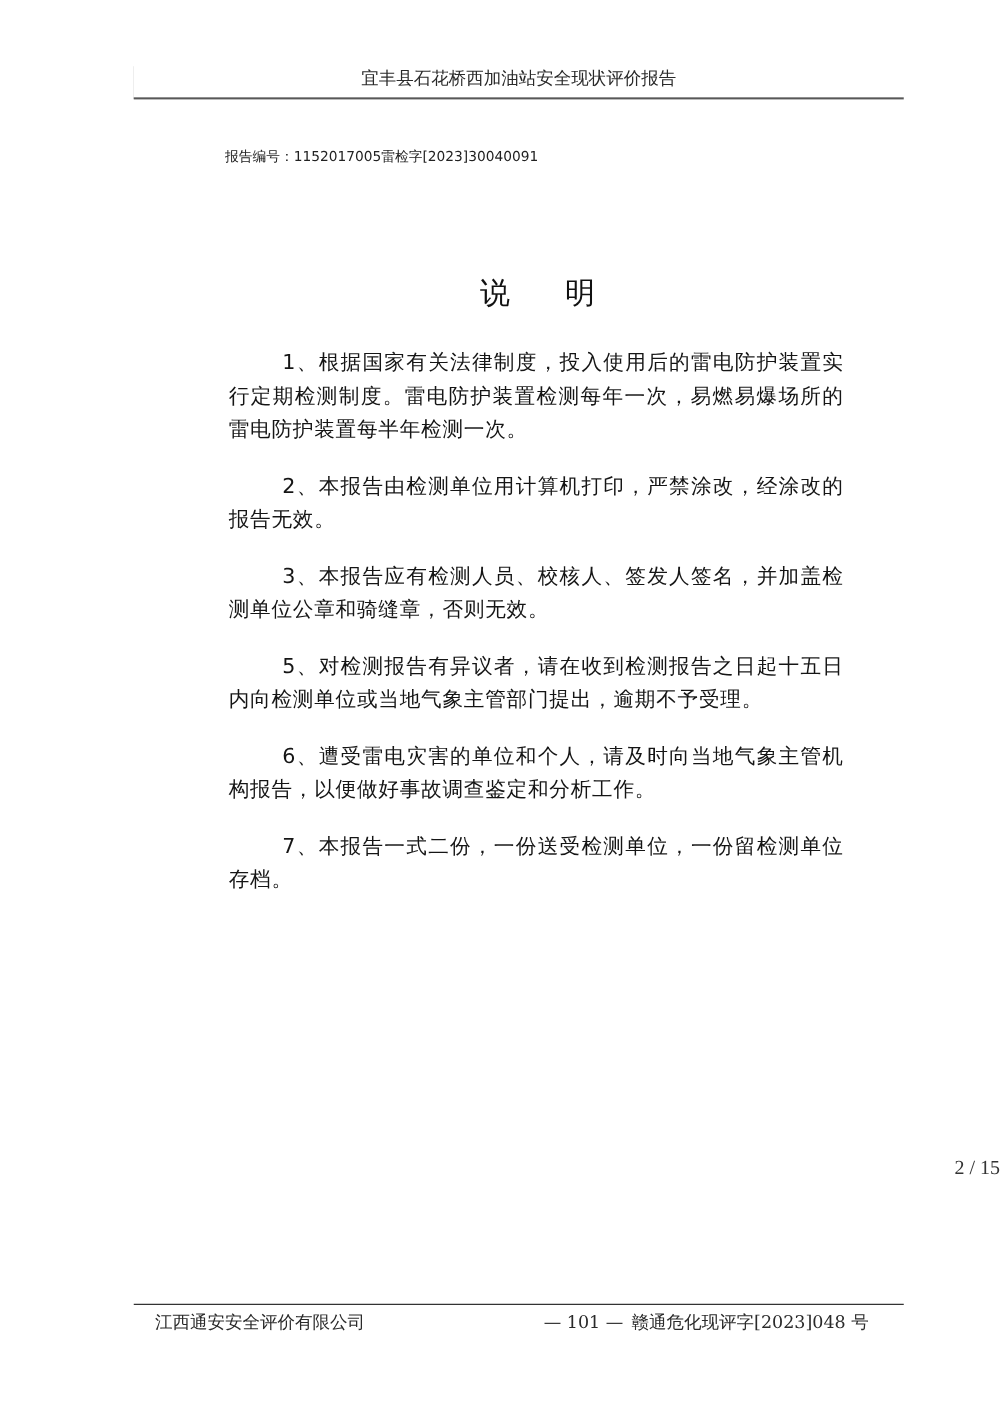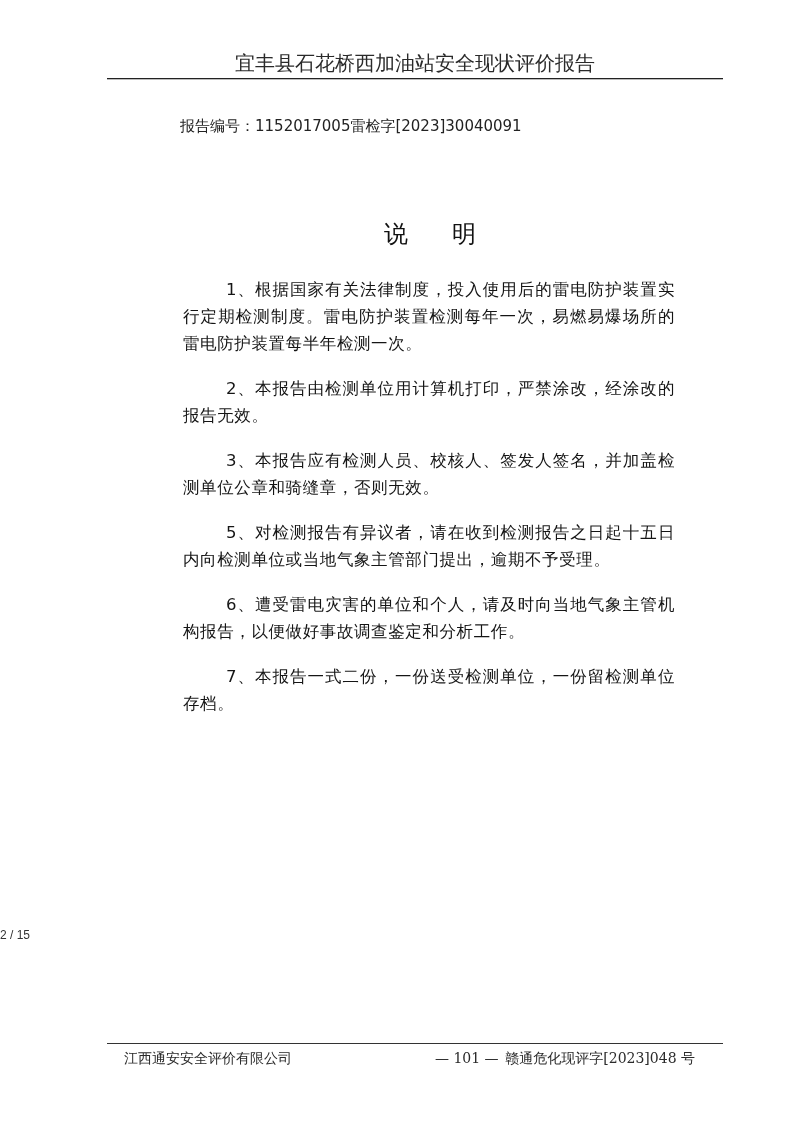--- a/index.html
+++ b/index.html
@@ -16,31 +16,31 @@
     }
     .page-header {
       position: absolute;
       left: 107px;
       top: 52px;
       width: 616px;
       height: 26px;
       border-bottom: 1.5px solid #222;
       text-align: center;
       font-family: "DejaVu Serif", "Liberation Serif", serif;
-      font-size: 20px;
+      font-size: 14px;
       line-height: 22px;
       color: #2a2a2a;
       box-shadow: 0 1px 0 #bbb;
     }
     .report-number {
       position: absolute;
       left: 180px;
       top: 119px;
       font-family: "DejaVu Sans", "Liberation Sans", sans-serif;
-      font-size: 15px;
+      font-size: 11px;
       line-height: 14px;
       color: #222;
     }
     .section-title {
       position: absolute;
       left: 0;
       top: 218px;
       width: 860px;
       text-align: center;
       font-family: "DejaVu Sans", "Liberation Sans", sans-serif;
@@ -67,23 +67,23 @@
       margin: 0 0 18px 0;
       text-indent: 2.6em;
       text-align: justify;
       letter-spacing: 0.6px;
     }
     .page-num {
       position: absolute;
       left: 0;
       width: 800px;
       top: 928px;
-      text-align: left;
-      font-family: Liberation Sans, sans-serif;
-      font-size: 12px;
+      text-align: right;
+      font-family: Liberation Serif, serif;
+      font-size: 16px;
       line-height: 14px;
       color: #333;
     }
     .page-footer {
       position: absolute;
       left: 107px;
       top: 1043px;
       width: 616px;
       border-top: 1.5px solid #333;
       font-family: "DejaVu Serif", "Liberation Serif", serif;

